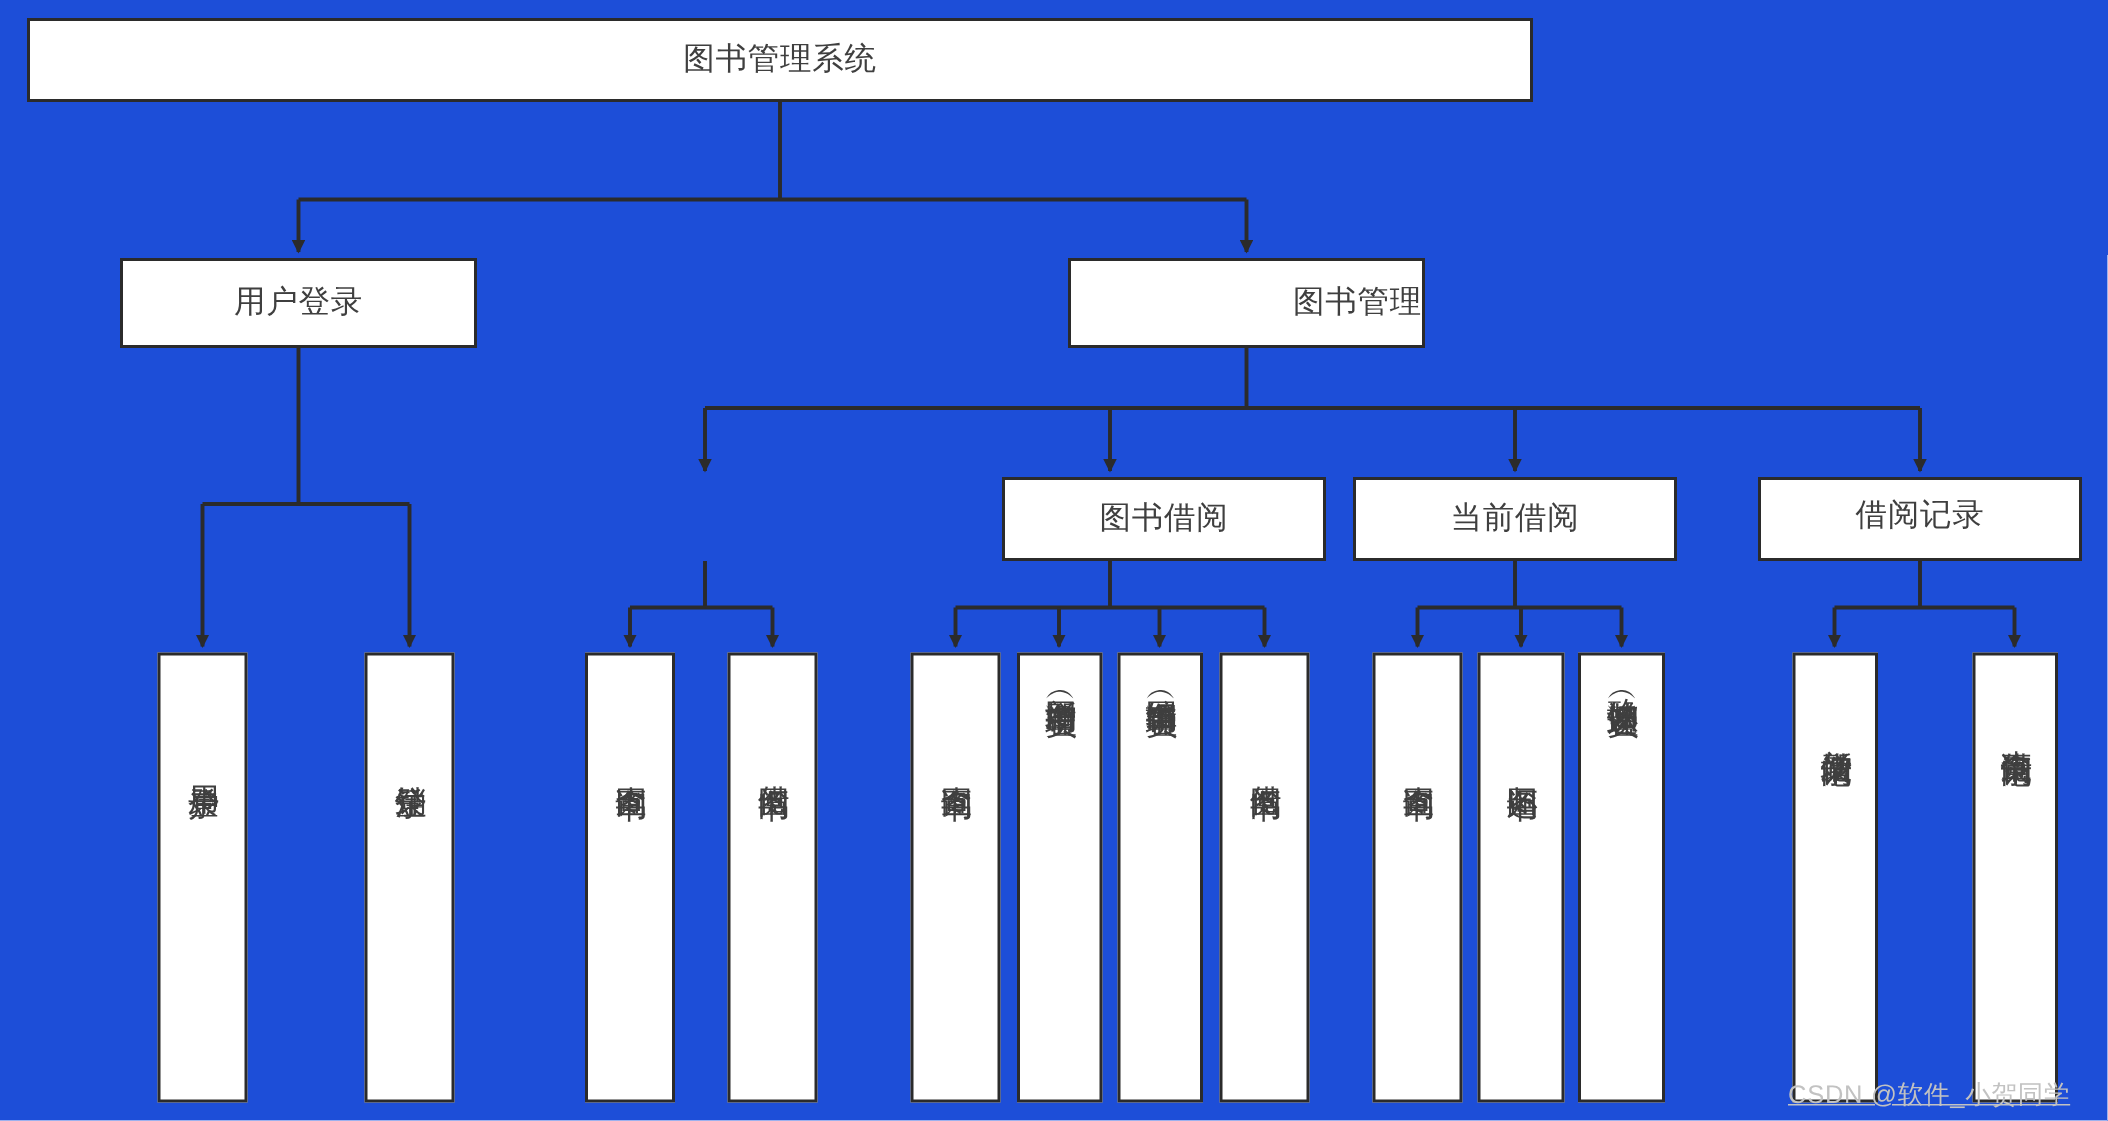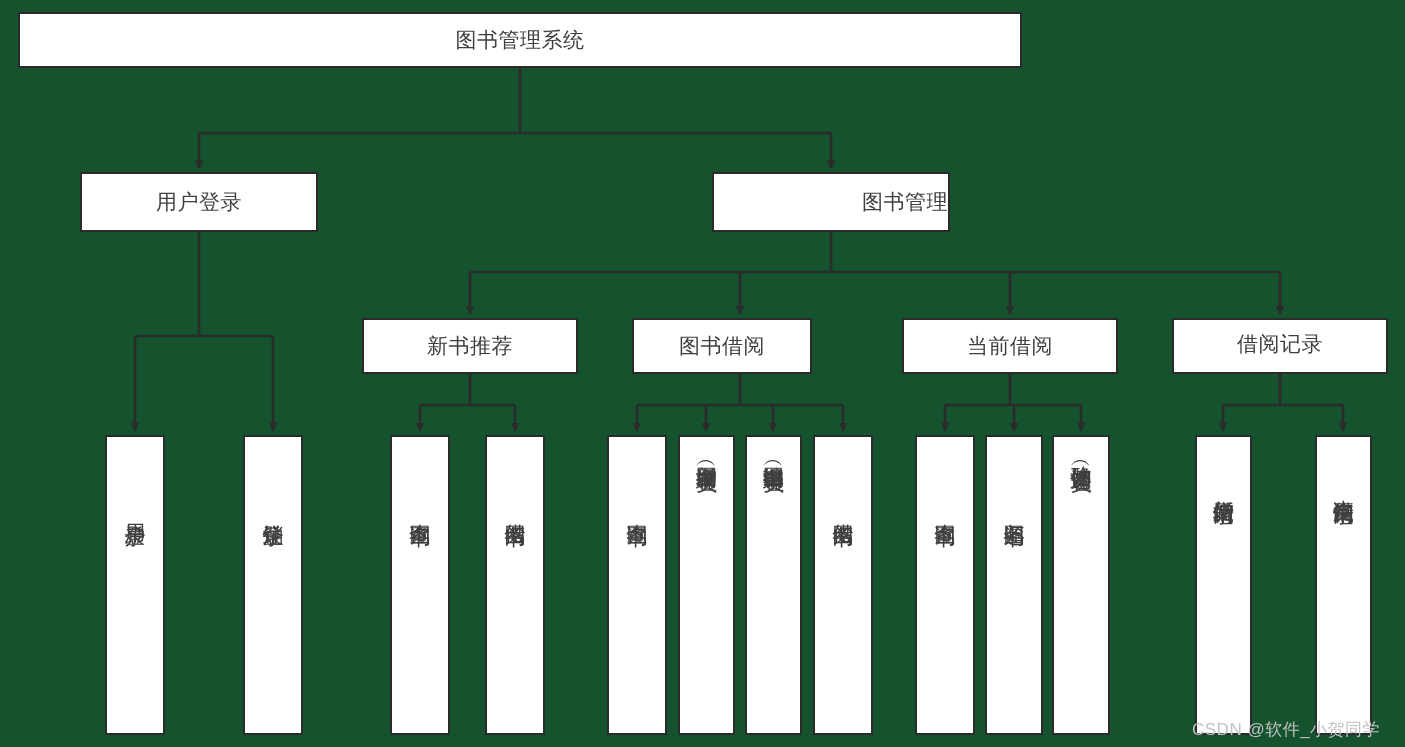--- a/index.html
+++ b/index.html
@@ -7,21 +7,21 @@
     padding: 0;
     background: #ffffff;
   }
   body {
     font-family: "Liberation Sans", "DejaVu Sans", sans-serif;
   }
   #canvas {
     position: relative;
     width: 1405px;
     height: 747px;
-    background: #14532d;
+    background: #1d4ed8;
     overflow: hidden;
   }
   svg.edges {
     position: absolute;
     left: 0;
     top: 0;
     width: 1405px;
     height: 747px;
     pointer-events: none;
   }
@@ -135,24 +135,21 @@
     <span class="label">图书管理系统</span>
   </div>
 
   <div class="node" style="left:80px; top:172px; width:238px; height:60px;">
     <span class="label">用户登录</span>
   </div>
   <div class="node" style="left:712px; top:172px; width:238px; height:60px;justify-content:flex-end;">
     <span class="label">图书管理</span>
   </div>
 
-  <div class="node" style="left:362px; top:318px; width:216px; height:56px;">
-    <span class="label">新书推荐</span>
-  </div>
-  <div class="node" style="left:632px; top:318px; width:180px; height:56px;">
+  <div class="node" style="left:668px; top:318px; width:216px; height:56px;">
     <span class="label">图书借阅</span>
   </div>
   <div class="node" style="left:902px; top:318px; width:216px; height:56px;">
     <span class="label">当前借阅</span>
   </div>
   <div class="node" style="left:1172px; top:318px; width:216px; height:56px;font-family:Liberation Mono, monospace;">
     <span class="label">借阅记录</span>
   </div>
 
   <div class="node leaf mid" style="left:105px; top:435px; width:60px; height:300px;">
@@ -188,15 +185,15 @@
   <div class="node leaf high" style="left:1052px; top:435px; width:58px; height:300px;">
     <span class="label">确认归还（管理员）</span>
   </div>
   <div class="node leaf midlow" style="left:1195px; top:435px; width:57px; height:300px;">
     <span class="label">新增借阅记录</span>
   </div>
   <div class="node leaf midlow" style="left:1315px; top:435px; width:57px; height:300px;">
     <span class="label">查询借阅记录</span>
   </div>
 
-  <div class="watermark" style="left:1192px; top:718px;">CSDN @软件_小贺同学</div>
+  <div class="watermark" style="left:1192px; top:718px;text-decoration:underline;">CSDN @软件_小贺同学</div>
 
 </div>
 
 </body></html>

